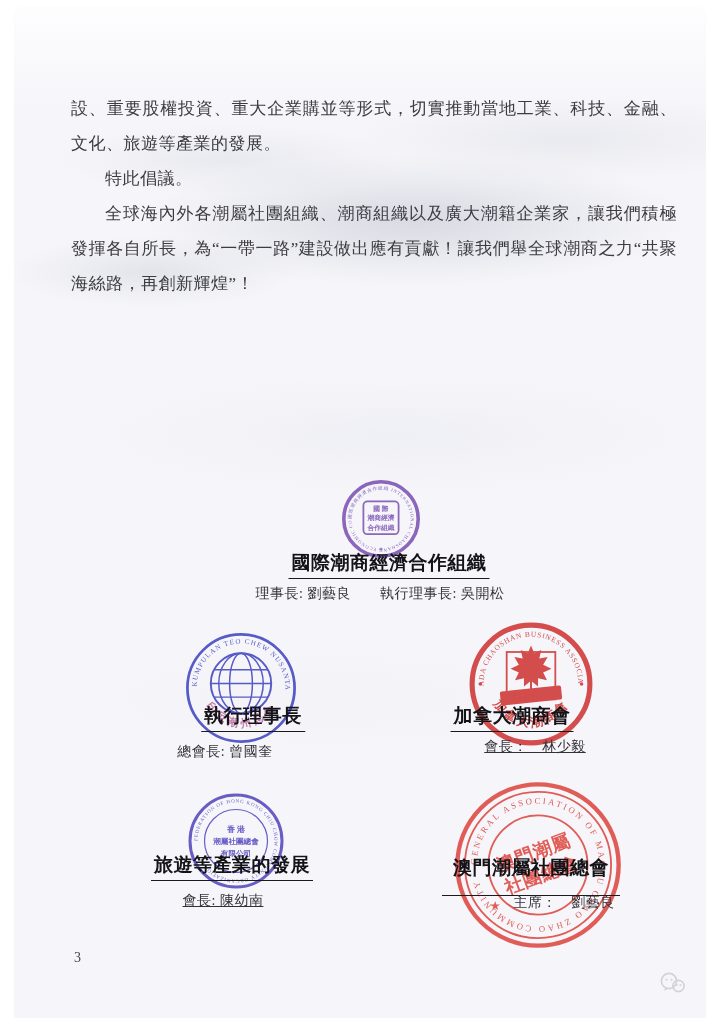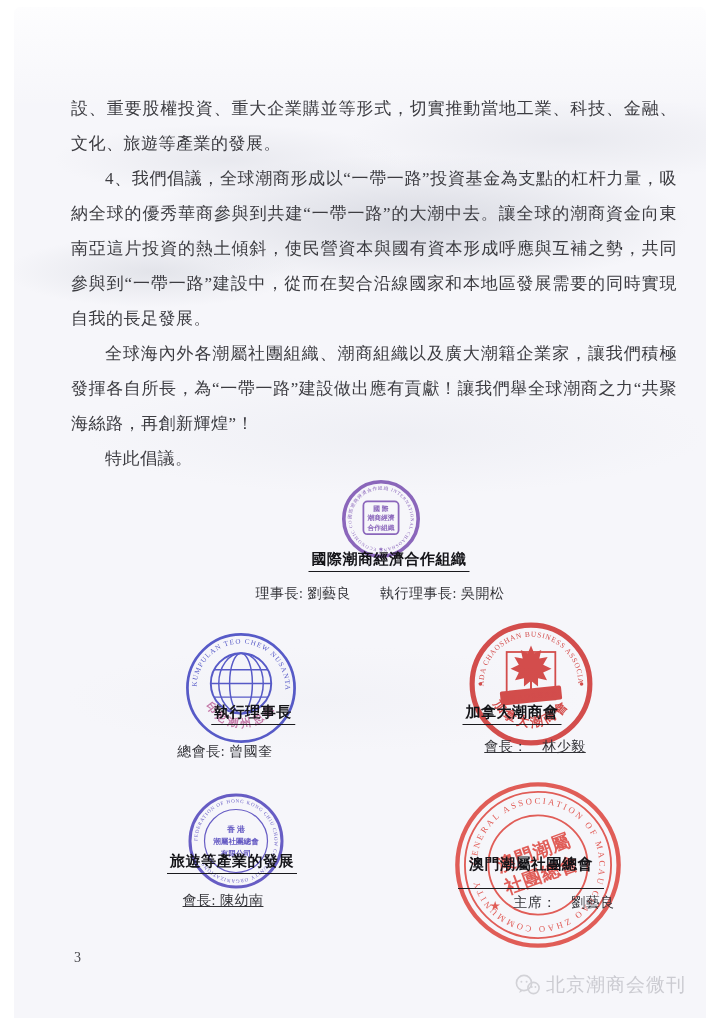--- a/index.html
+++ b/index.html
@@ -29,21 +29,21 @@
   .seal text{text-anchor:middle;fill:currentColor;font-family:"Liberation Serif",serif;}
   .seal .arc-flow{text-anchor:start;}
   .seal-intl  {left:327px;top:472px;width:80px;height:80px;}
   .seal-indo  {left:170px;top:624px;width:114px;height:114px;}
   .seal-canada{left:453px;top:613px;width:128px;height:128px;}
   .seal-hk    {left:172px;top:784px;width:100px;height:100px;}
   .seal-macau {left:440px;top:774px;width:168px;height:168px;}
 
   .org-label{
     position:absolute;transform:translateX(-50%);white-space:nowrap;
-    font-size:15px;font-weight:bold;letter-spacing:.5px;color:#141418;
+    font-size:19px;font-weight:bold;letter-spacing:.5px;color:#141418;
     border-bottom:1.6px solid #1a1a1e;padding:0 3px 2px;z-index:2;
   }
   .label-intl  {left:375px;top:543px;}
   .label-indo  {left:239px;top:696px;}
   .label-canada{left:498px;top:696px;}
   .label-hk    {left:218px;top:845px;}
   .label-macau {left:517px;top:848px;padding:0 11px 14px;}
 
   .officers{
     position:absolute;transform:translateX(-50%);white-space:nowrap;
@@ -62,23 +62,22 @@
     font-family:"Liberation Sans",sans-serif;
   }
 </style>
 </head>
 <body>
 
 <div class="page">
 
   <div class="body-text">
     <p class="para">設、重要股權投資、重大企業購並等形式，切實推動當地工業、科技、金融、文化、旅遊等產業的發展。</p>
-    <p class="para indent">4、我們倡議，全球潮商形成以“一帶一路”投資基金為支點的杠杆力量，吸納全球的優秀華商參與到共建“一帶一路”的大潮中去。讓全球的潮商資金向東南亞這片投資的熱土傾斜，使民營資本與國有資本形成呼應與互補之勢，共同參與到“一帶一路”建設中，從而在契合沿線國家和本地區發展需要的同時實現自我的長足發展。</p>
+    <p class="para indent">特此倡議。</p>
     <p class="para indent">全球海內外各潮屬社團組織、潮商組織以及廣大潮籍企業家，讓我們積極發揮各自所長，為“一帶一路”建設做出應有貢獻！讓我們舉全球潮商之力“共聚海絲路，再創新輝煌”！</p>
-    <p class="para indent">特此倡議。</p>
   </div>
 
   <svg class="seal seal-intl" viewBox="0 0 100 100" color="#7c50b4">
     <defs>
         <path id="arc-intl" d="M50,50 m-37,0 a37,37 0 1 1 74,0 a37,37 0 1 1 -74,0"></path>
       </defs>
     <circle cx="50" cy="50" r="46.5" fill="none" stroke="currentColor" stroke-width="4.5"></circle>
     <text class="arc-flow" font-size="5.8" letter-spacing="1"><textPath href="#arc-intl">國際潮商經濟合作組織 INTERNATIONAL CHAOSHANG ECONOMIC COOPERATION</textPath></text>
     <rect x="28" y="28" width="44" height="41" rx="5" fill="none" stroke="currentColor" stroke-width="2.2"></rect>
     <text x="50" y="39.5" font-size="8.5" font-weight="bold">國 際</text>
@@ -173,16 +172,15 @@
   <div class="watermark">
     <svg width="27" height="22" viewBox="0 0 27 22">
       <circle cx="10" cy="9" r="7.6" fill="none" stroke="#d2d2d7" stroke-width="1.6"></circle>
       <circle cx="7.4" cy="7.8" r="1" fill="#d2d2d7"></circle>
       <circle cx="12.6" cy="7.8" r="1" fill="#d2d2d7"></circle>
       <path d="M6.5 15.5 L5 19 L9 16.8 Z" fill="#d2d2d7"></path>
       <circle cx="19.5" cy="14" r="5.6" fill="none" stroke="#d2d2d7" stroke-width="1.6"></circle>
       <circle cx="17.8" cy="13" r=".9" fill="#d2d2d7"></circle>
       <circle cx="21.4" cy="13" r=".9" fill="#d2d2d7"></circle>
     </svg>
-    <span>北京潮商会微刊</span>
   </div>
 
 </div>
 
 </body></html>

